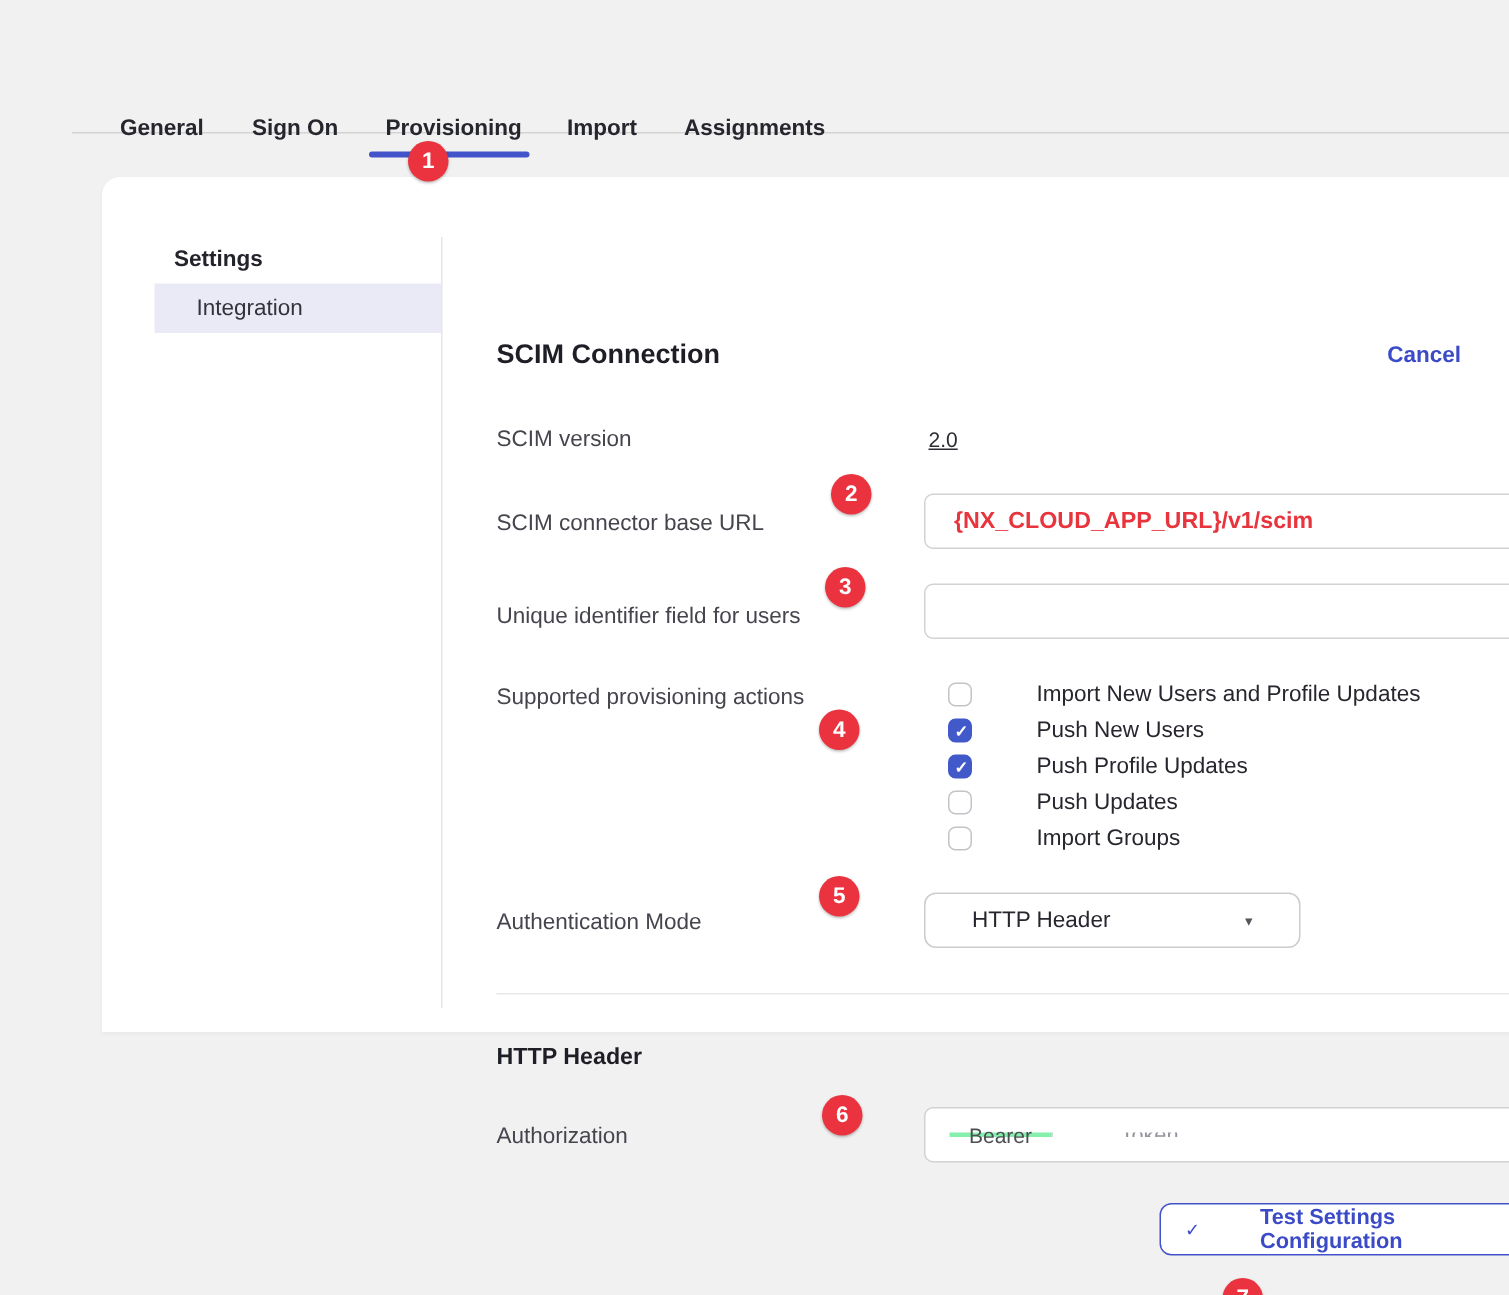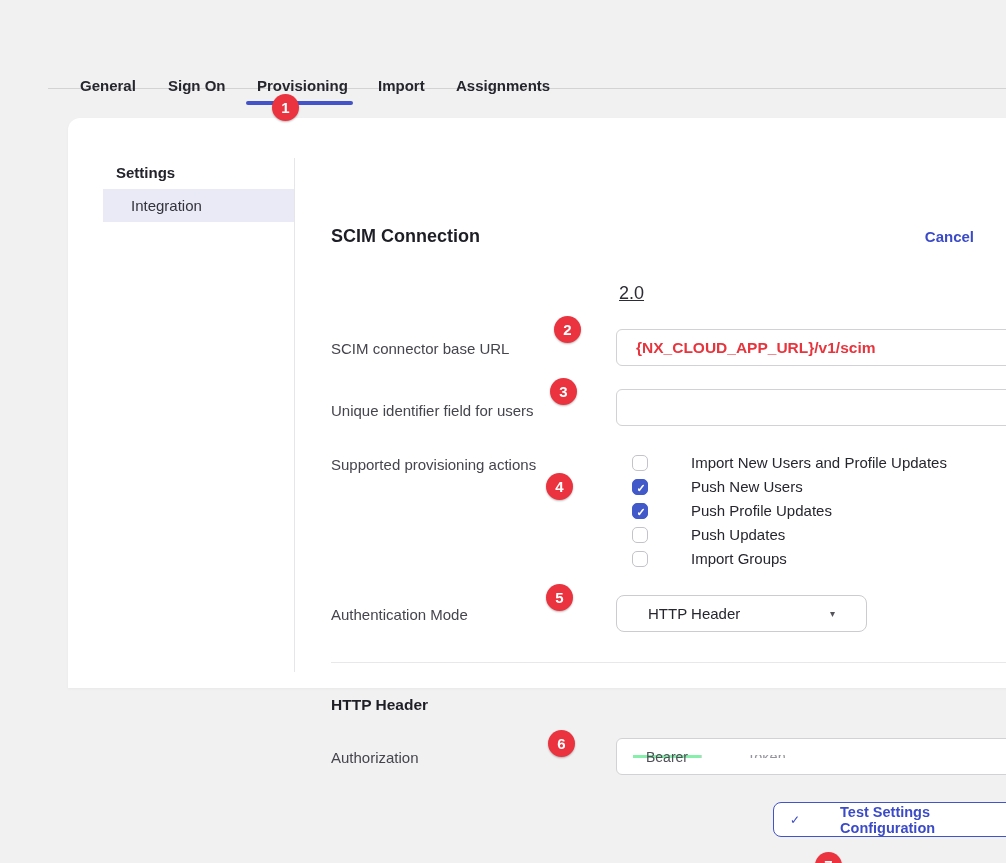--- a/index.html
+++ b/index.html
@@ -39,21 +39,21 @@
   
   .main-label { position:absolute; left:247px; width:280px; font-size:15px;
                 color:#45454d; line-height:20px; }
   .field-col { left:532px; position:absolute; }
 
   .form-title { position:absolute; left:247px; top:91px; font-size:18px;
                 font-weight:700; color:#1e1e26; line-height:22px; }
   .cancel-link { position:absolute; top:93px; right:68px; font-size:15px;
                  font-weight:700; color:var(--link); cursor:pointer; line-height:19px; }
 
-  .value-text { font-size:18px; color:#2c2c34; line-height:20px;text-decoration:underline; }
+  .value-text { font-size:14px; color:#2c2c34; line-height:20px;text-decoration:underline; }
 
   .text-input { width:403px; height:37px; border:1px solid #d2d2d6; border-radius:6px;
                 background:#fff; font-family:"Liberation Sans",sans-serif;
                 font-size:15px; color:#2c2c34; padding:0 12px; outline:none; }
   .url-input  { color:var(--urlText); font-weight:700; font-size:15.5px; padding:0 19px; }
 
   
   .cb-row { display:flex; align-items:center; gap:11px; height:16px;
             position:absolute; left:532px; cursor:pointer; }
   .cb { width:16px; height:16px; border:1.5px solid #c3c3c9; border-radius:5px;
@@ -126,20 +126,21 @@
 
 <div class="card">
   <div class="sidebar-divider"></div>
 
   <div class="sidebar-header">Settings</div>
   <div class="sidebar-item">Integration</div>
 
   <h2 class="form-title">SCIM Connection</h2>
   <a class="cancel-link">Cancel</a>
 
+  <div class="main-label" style="top:149px;">SCIM version</div>
   <div class="field-col value-text" style="top:149px; padding-left:3px;">2.0</div>
 
   <div class="main-label" style="top:205px;">SCIM connector base URL</div>
   <input class="text-input url-input field-col" style="top: 195px;" value="{NX_CLOUD_APP_URL}/v1/scim">
 
   <div class="main-label" style="top:267px;">Unique identifier field for users</div>
   <input class="text-input field-col" style="top: 255px;" value="">
 
   <div class="main-label" style="top:321px;">Supported provisioning actions</div>
 

